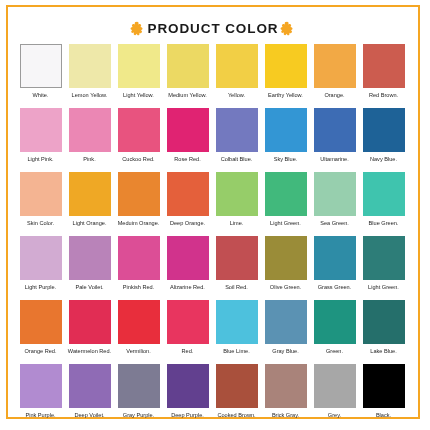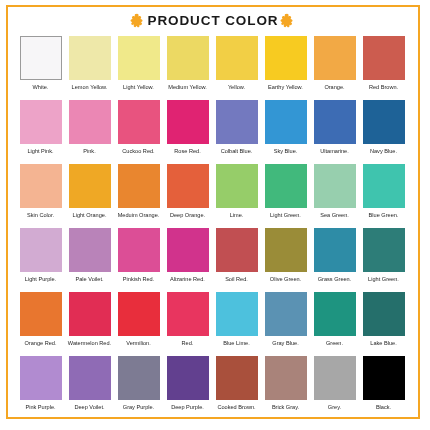--- a/index.html
+++ b/index.html
@@ -22,21 +22,21 @@
     box-sizing: border-box;
     border: 2px solid #f5a623;
     background: #ffffff;
   }
   #title-bar {
     height: 27px;
     display: flex;
     align-items: center;
     justify-content: center;
     gap: 2px;
-    margin-top: 0;
+    margin-top: 8px;
   }
   #title-text {
     font-size: 13.5px;
     font-weight: bold;
     letter-spacing: 0.9px;
     color: #1a1a1a;
     white-space: nowrap;
   }
   .puzzle-icon {
     width: 16px;

